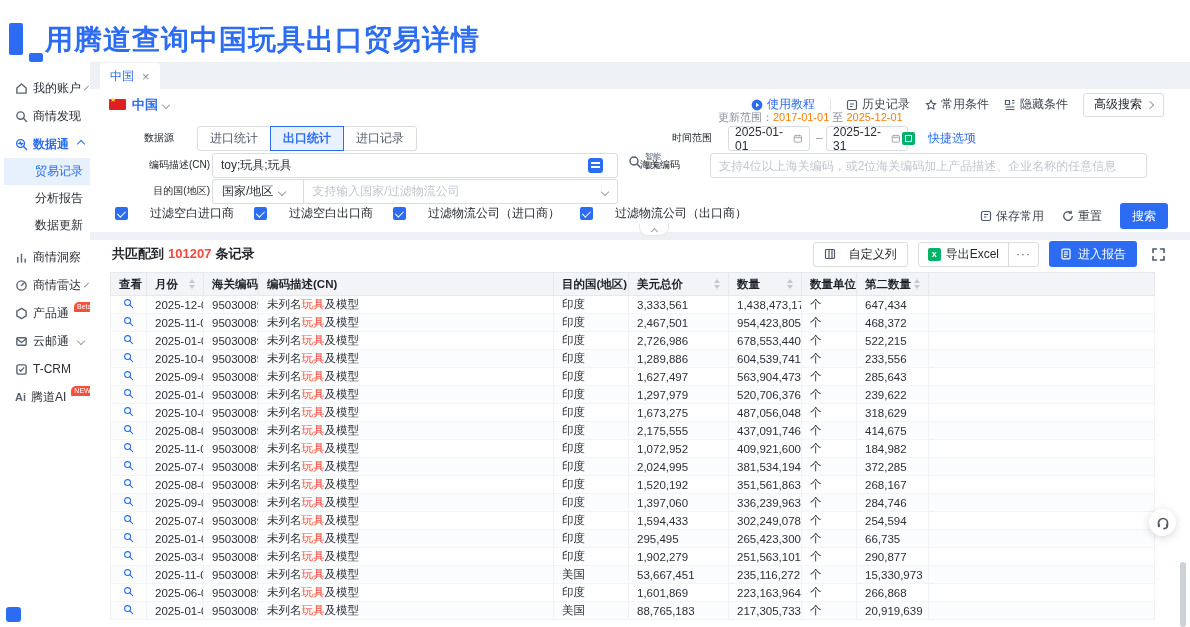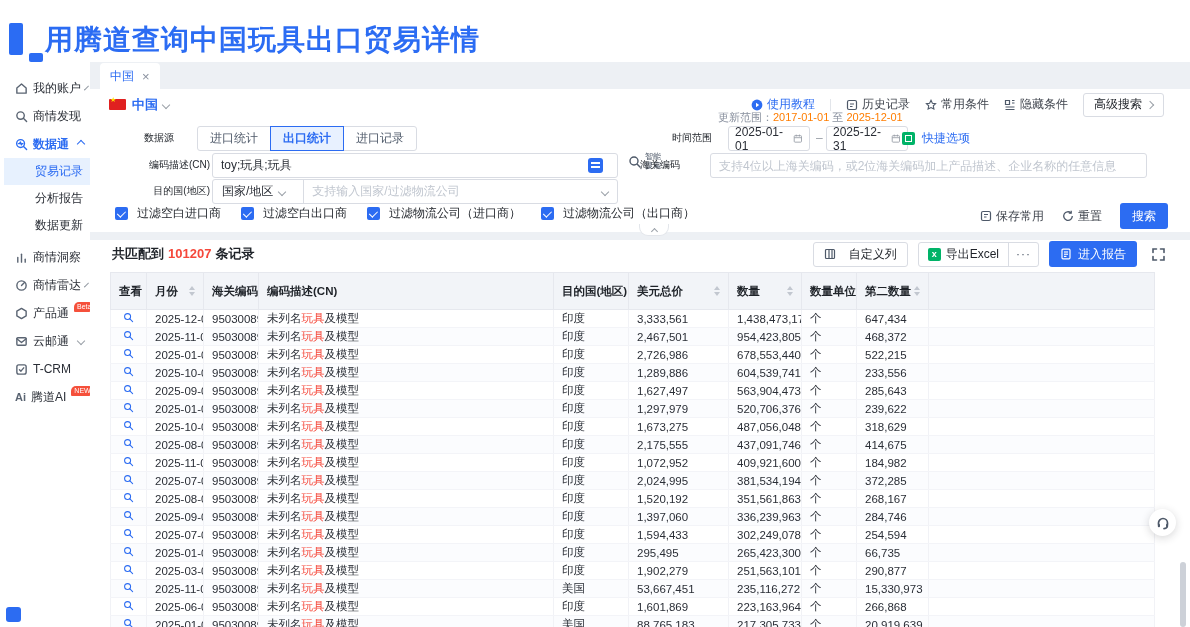--- a/index.html
+++ b/index.html
@@ -57,40 +57,40 @@
   .flabel{position:absolute;font-size:10px;color:#1F2329;white-space:nowrap}
   .seg{position:absolute;left:107px;top:37px;display:flex}
   .seg-btn{height:25px;padding:0 12px;display:flex;align-items:center;border:1px solid var(--border);background:#fff;color:var(--txt2);cursor:pointer;margin-left:-1px}
   .seg-btn:first-child{border-radius:3px 0 0 3px;margin-left:0}
   .seg-btn:last-child{border-radius:0 3px 3px 0}
   .seg-btn.on{background:var(--lblue);color:var(--blue);border-color:var(--blue);z-index:1;font-weight:700}
 
   .date-box{position:absolute;top:37px;height:25px;width:82px;border:1px solid var(--border);border-radius:3px;background:#fff;display:flex;align-items:center;padding:0 6px;gap:4px;color:#2A2E36}
   .date-box svg{width:11px;height:11px;margin-left:auto}
   .dash{position:absolute;top:42px;color:#9AA0A8}
-  .quick{position:absolute;left:812px;top:41px;display:flex;align-items:center;gap:7px;color:var(--blue);cursor:pointer}
+  .quick{position:absolute;left:812px;top:41px;display:flex;align-items:center;gap:13px;color:var(--blue);cursor:pointer}
   .quick .qic{width:13px;height:13px;background:var(--green);border-radius:2px;position:relative}
   .quick .qic::after{content:"";position:absolute;inset:3px;border:1.2px solid #fff}
 
   .txt-input{position:absolute;height:25px;border:1px solid var(--border);border-radius:3px;background:#fff;font-size:12px;padding:0 8px;color:#2A2E36;font-family:"Liberation Sans","DejaVu Sans",sans-serif;outline:none}
   .txt-input::placeholder{color:var(--ph)}
   .kw-ico{position:absolute;left:498px;top:69px;width:15px;height:15px;background:var(--blue);border-radius:3px;cursor:pointer}
   .kw-ico::after{content:"";position:absolute;left:3px;right:3px;top:4px;height:2px;background:#fff;box-shadow:0 4px 0 #fff}
   .smart{position:absolute;left:538px;top:64px;display:flex;align-items:center;gap:3px;cursor:pointer;color:#4E5969}
   .smart svg{width:14px;height:14px}
   .smart .s2{font-size:8px;line-height:8.5px;color:#4E5969}
 
   .combo{position:absolute;left:122px;top:90px;width:406px;height:25px;border:1px solid var(--border);border-radius:3px;background:#fff;display:flex;align-items:center}
   .combo .csel{display:flex;align-items:center;gap:6px;padding:0 9px;color:#2A2E36;cursor:pointer}
   .combo .cdiv{width:1px;height:24px;background:var(--border);margin-right:8px}
   .combo .cph{color:var(--ph);flex:1}
   .combo .chev{margin-right:9px}
 
   .cbx-row{position:absolute;left:25px;top:116px;display:flex;align-items:center;gap:20px}
-  .cbx{display:flex;align-items:center;gap:9px;cursor:pointer;color:#1F2329}
+  .cbx{display:flex;align-items:center;gap:22px;cursor:pointer;color:#1F2329}
   .cb{width:13px;height:13px;background:var(--blue);border-radius:2px;position:relative;flex:0 0 13px}
   .cb::after{content:"";position:absolute;left:4.2px;top:1.8px;width:3.5px;height:7px;border-right:1.6px solid #fff;border-bottom:1.6px solid #fff;transform:rotate(45deg)}
   .factions{position:absolute;right:22px;top:114px;display:flex;align-items:center;gap:18px;color:#41464F}
   .factions .tl svg{width:12px;height:12px}
   .btn-search{height:26px;width:48px;background:var(--blue);color:#fff;border-radius:3px;display:flex;align-items:center;justify-content:center;cursor:pointer}
   .collapse-pill{position:absolute;left:549px;top:135px;width:30px;height:12px;background:#fff;border:1px solid #E3E6EB;border-top:none;border-radius:0 0 9px 9px;display:flex;align-items:center;justify-content:center;cursor:pointer;z-index:2}
   .collapse-pill .chev{width:5px;height:5px;transform:rotate(-135deg);margin-top:3px}
 
   
   .results-card{position:absolute;left:0;top:178px;width:1100px;height:387px;background:#fff}
@@ -105,21 +105,21 @@
   .excel-group .gdiv{width:1px;background:var(--border)}
   .excel-group .seg2{display:flex;align-items:center;padding:0 7px;cursor:pointer;color:#4E5969;letter-spacing:1px}
   .xls{width:13px;height:13px;background:var(--green);border-radius:2px;color:#fff;font-size:9px;font-weight:700;display:flex;align-items:center;justify-content:center}
   .btn-p{height:26px;background:var(--blue);color:#fff;border-radius:3px;display:flex;align-items:center;gap:6px;padding:0 11px;cursor:pointer}
   .btn-p svg{width:12px;height:12px}
   .expand-ic{width:15px;height:15px;cursor:pointer;margin-left:4px}
   .expand-ic svg{width:15px;height:15px;stroke:#4E5969;fill:none;stroke-width:1.6;stroke-linecap:round}
 
   .tbl-wrap{position:absolute;left:20px;top:32px;width:1045px;bottom:0;overflow:hidden}
   table{border-collapse:collapse;table-layout:fixed;width:1045px;font-size:11.5px}
-  thead th{background:#F2F4F8;height:37px;font-weight:700;color:#1F2329;text-align:left;padding:0 8px;border:1px solid #E6E8EE;white-space:nowrap}
+  thead th{background:#F2F4F8;height:23px;font-weight:700;color:#1F2329;text-align:left;padding:0 8px;border:1px solid #E6E8EE;white-space:nowrap}
   thead th .hwrap{display:flex;align-items:center;justify-content:space-between}
   tbody td{height:18px;padding:0 8px;border-right:1px solid #F1F2F6;border-left:1px solid #F1F2F6;border-bottom:1px solid #F3F4F8;color:#2A2E36;white-space:nowrap;overflow:hidden}
   tbody tr.alt{background:#FBFCFE}
   td.c-view{text-align:center}
   .mag{display:inline-block;cursor:pointer}
   .mag svg{width:11px;height:11px;stroke:var(--blue);fill:none;stroke-width:2.4;stroke-linecap:round;display:inline-block}
   .kw{color:var(--red)}
   .sorter{display:inline-flex;flex-direction:column;gap:2px}
   .sorter i{width:0;height:0;border-left:3.5px solid transparent;border-right:3.5px solid transparent;display:block}
   .sorter .u{border-bottom:4px solid #C2C7D0}

